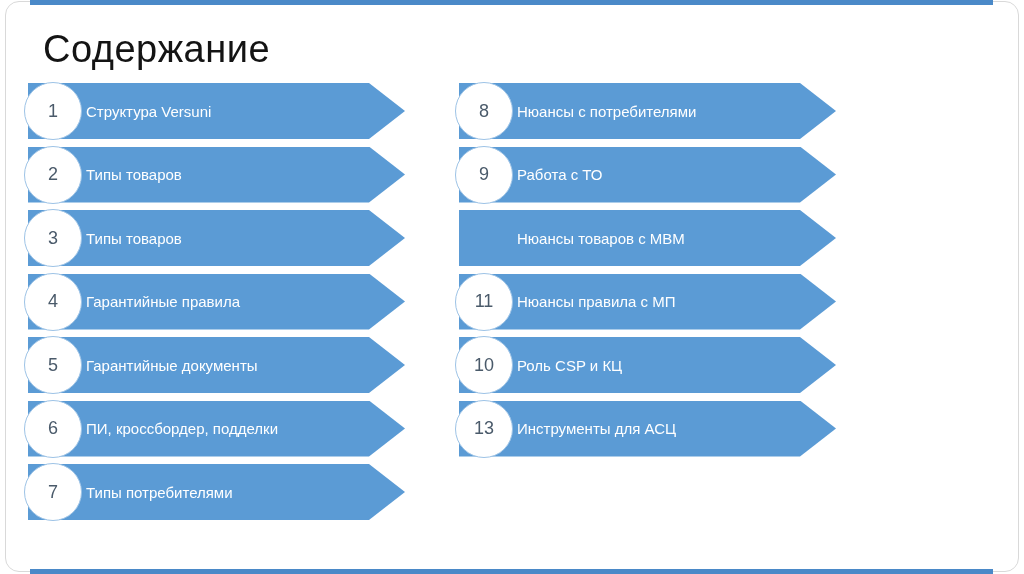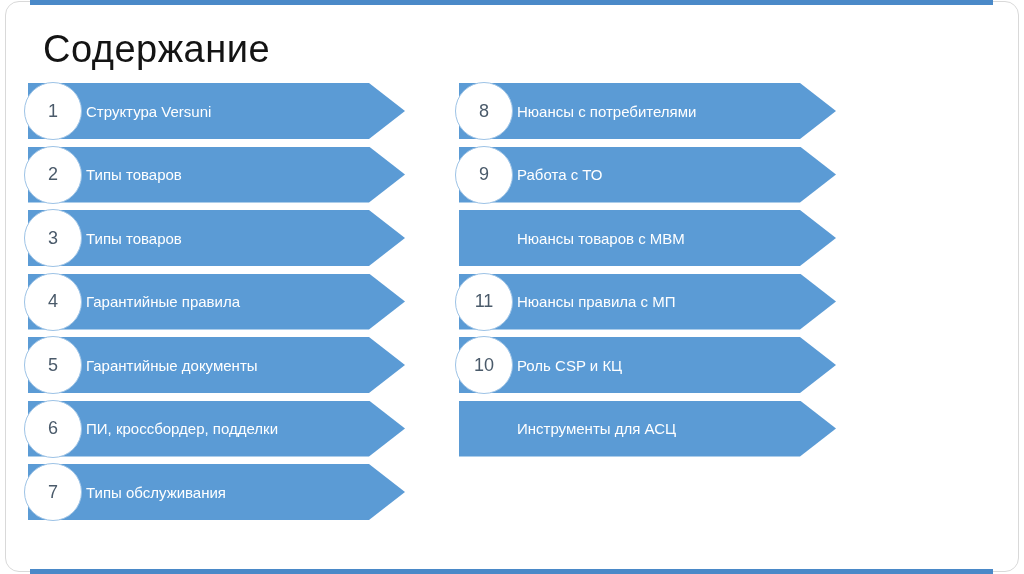--- a/index.html
+++ b/index.html
@@ -147,21 +147,21 @@
       <div class="toc-item">
     <div class="toc-arrow">
       <span>ПИ, кроссбордер, подделки</span>
     </div>
     <div class="toc-circle">
       <span>6</span>
     </div>
   </div>
       <div class="toc-item">
     <div class="toc-arrow">
-      <span>Типы обслуживания</span>
+      <span>Типы потребителями</span>
     </div>
     <div class="toc-circle">
       <span>7</span>
     </div>
   </div>
     </div>
   <div class="toc-column right">
       <div class="toc-item">
     <div class="toc-arrow">
       <span>Нюансы с потребителями</span>
@@ -196,15 +196,18 @@
       <span>Роль CSP и КЦ</span>
     </div>
     <div class="toc-circle">
       <span>10</span>
     </div>
   </div>
       <div class="toc-item">
     <div class="toc-arrow">
       <span>Инструменты для АСЦ</span>
     </div>
+    <div class="toc-circle">
+      <span>13</span>
+    </div>
   </div>
     </div>
 </div>
 
 </body></html>

